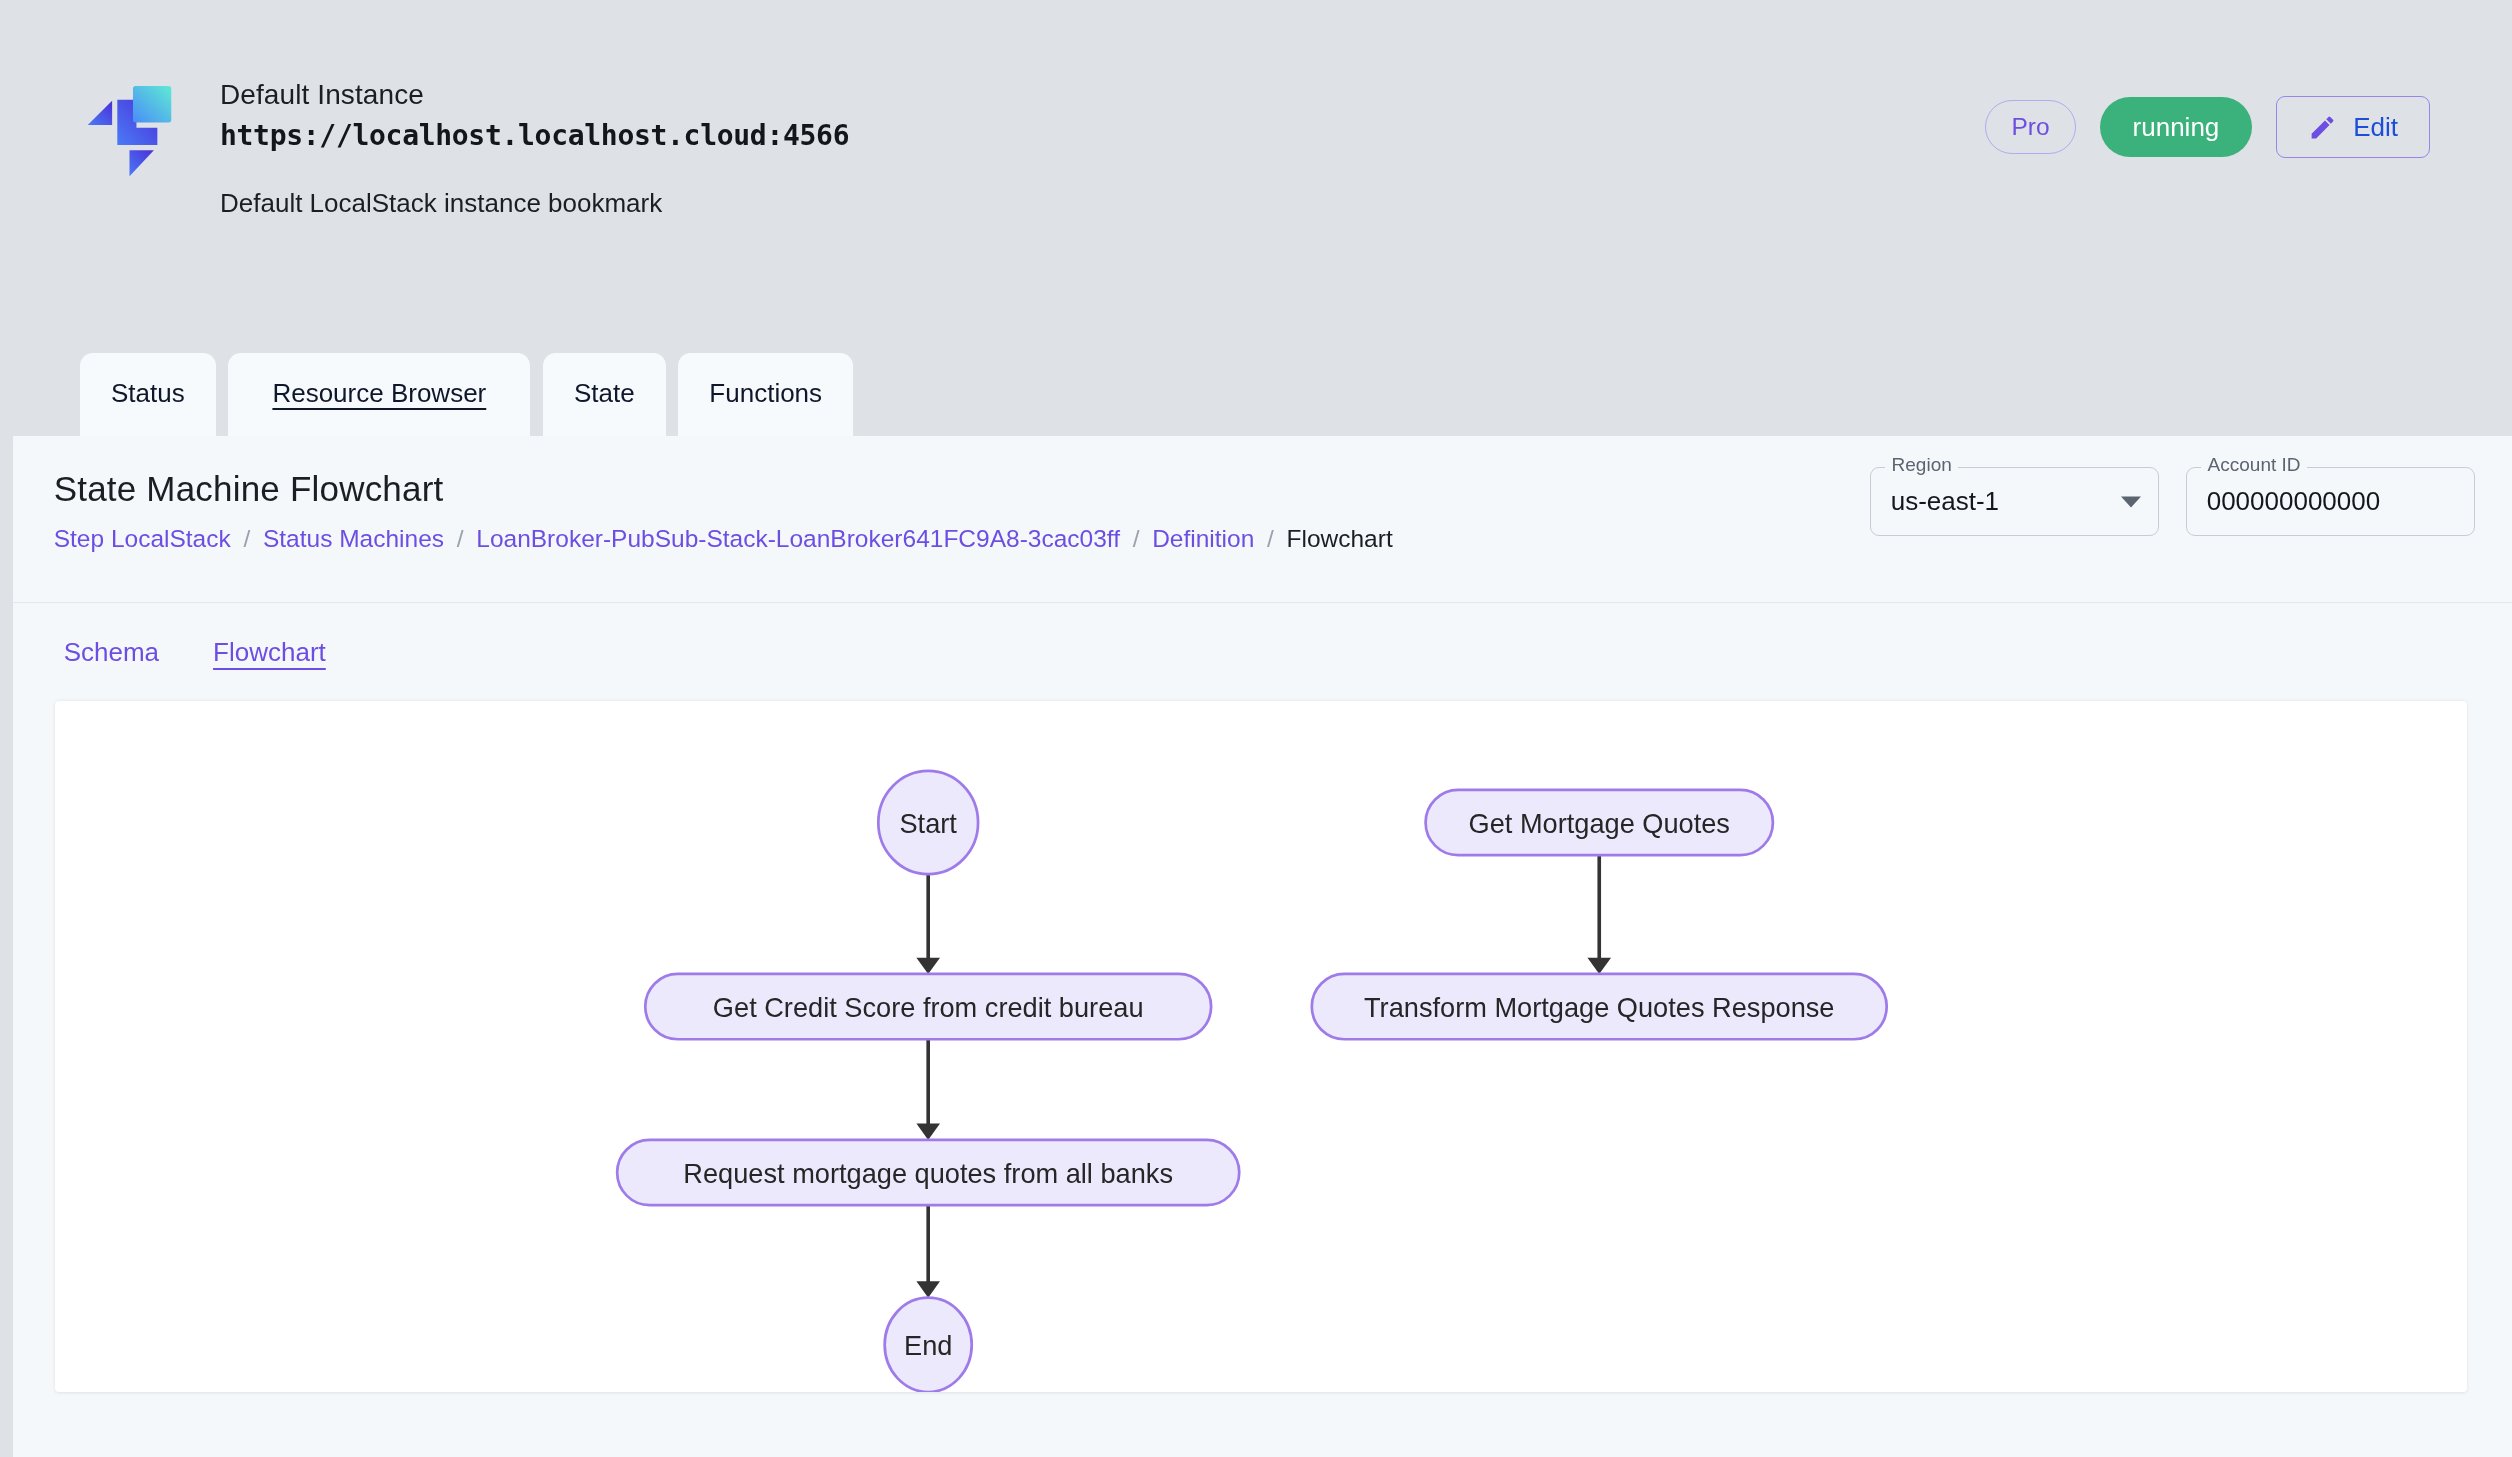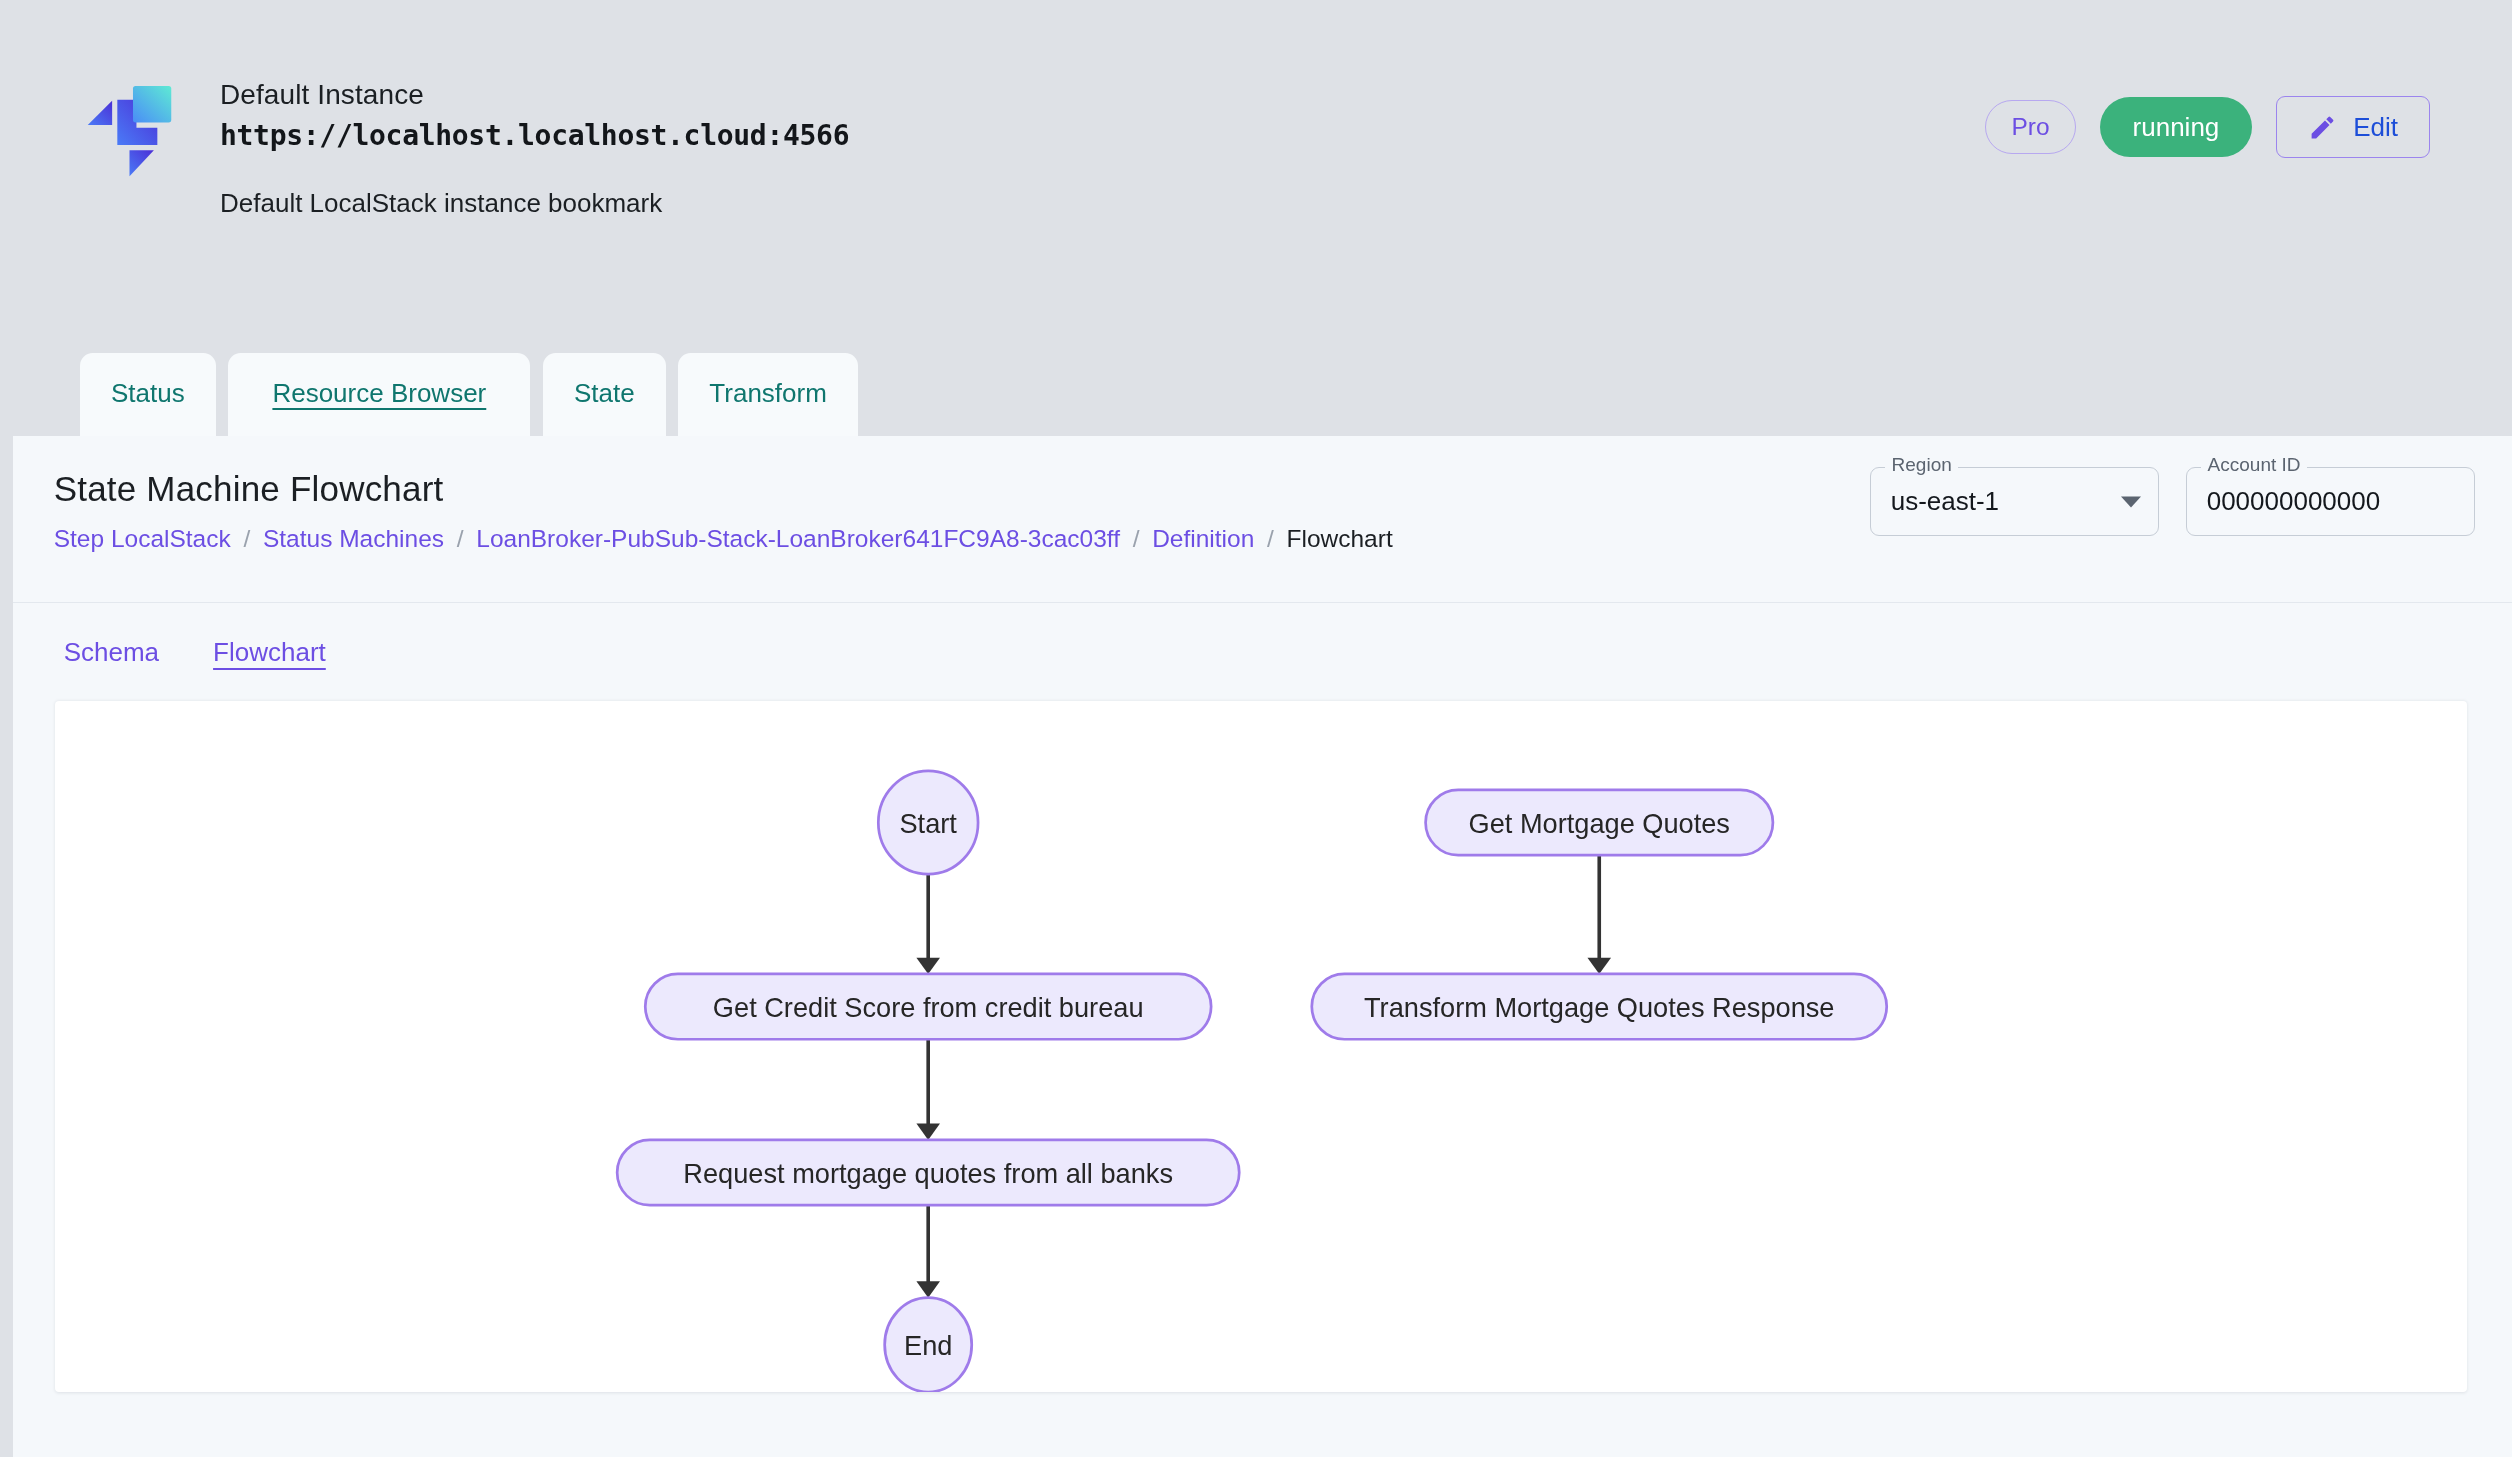--- a/index.html
+++ b/index.html
@@ -66,21 +66,21 @@
   .tabbar {
     position: absolute; left: 0; bottom: 0;
     width: 100%; height: 98px;
     display: flex; align-items: flex-end;
     padding-left: 80px; gap: 12.7px;
   }
   .tab {
     background: #f7fafc; border-radius: 12.7px 12.7px 0 0;
     height: 83px; padding: 0 31px;
     display: flex; align-items: center; justify-content: center;
-    color: #0f766e; font-size: 26px; cursor: pointer;
+    color: #0f172a; font-size: 26px; cursor: pointer;
     white-space: nowrap;
   }
   .tab.wide { padding: 0 44px; }
   .tab .tab-label { padding-bottom: 1.8px; }
   .tab.active .tab-label { text-decoration: underline; text-underline-offset: 6.4px; }
 
   
   .content {
     position: absolute; left: 12.7px; top: 436px;
     width: 2500px; height: 1207px;
@@ -220,21 +220,21 @@
     <div class="tab">
       <span class="tab-label">Status</span>
     </div>
     <div class="tab wide active">
       <span class="tab-label">Resource Browser</span>
     </div>
     <div class="tab">
       <span class="tab-label">State</span>
     </div>
     <div class="tab">
-      <span class="tab-label">Transform</span>
+      <span class="tab-label">Functions</span>
     </div>
   </div>
 </div>
 
 <div class="content">
 
   <div class="page-head">
     <div class="page-title">State Machine Flowchart</div>
 
     <div class="breadcrumb">

